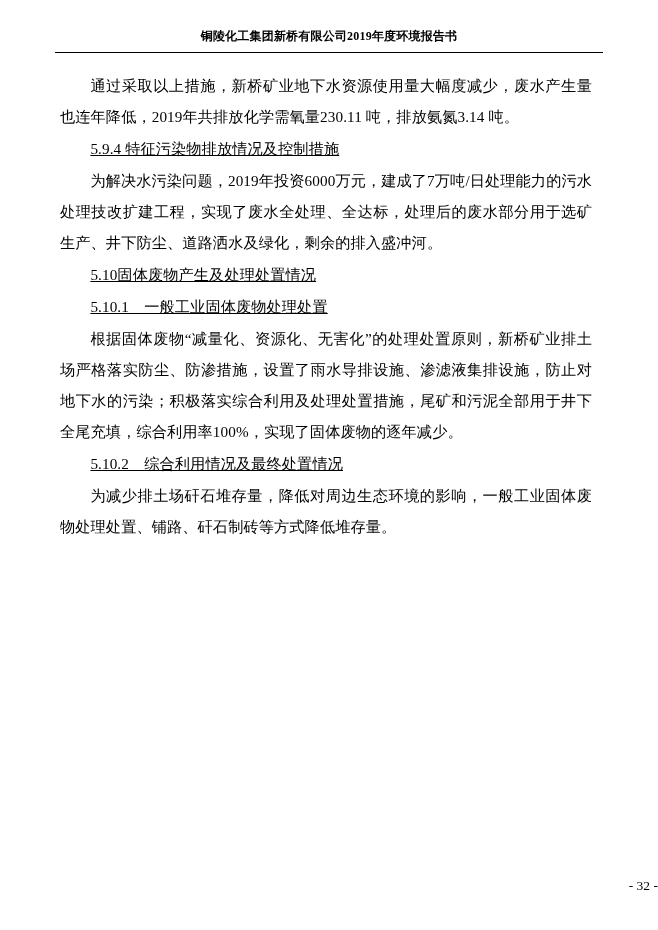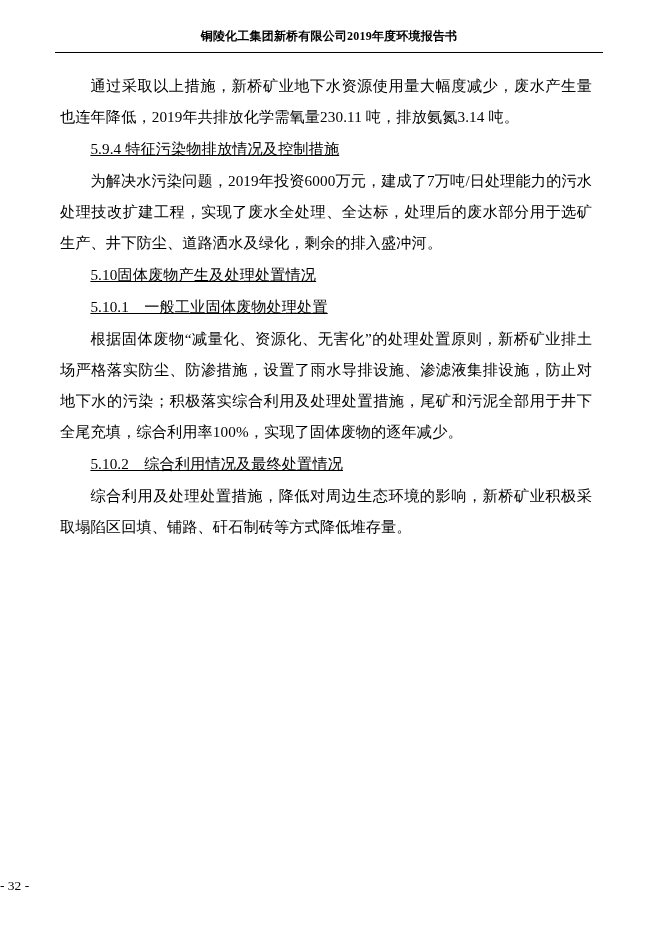--- a/index.html
+++ b/index.html
@@ -59,39 +59,39 @@
     line-height: 31px;
     text-indent: 2em;
     letter-spacing: 0.1px;
     text-decoration: underline;
   }
   .footer {
     position: absolute;
     bottom: 36px;
     left: 0;
     right: 0;
-    text-align: left;
+    text-align: right;
     font-size: 13.5px;
     font-family: "Liberation Serif", "DejaVu Serif", serif;
   }
 </style>
 </head>
 <body>
 
 <div class="page">
 
   <div class="header">铜陵化工集团新桥有限公司2019年度环境报告书</div>
   <div class="header-rule"></div>
 
   <div class="content">
     <p class="para">通过采取以上措施，新桥矿业地下水资源使用量大幅度减少，废水产生量也连年降低，2019年共排放化学需氧量230.11 吨，排放氨氮3.14 吨。</p>
     <p class="heading">5.9.4 特征污染物排放情况及控制措施</p>
     <p class="para">为解决水污染问题，2019年投资6000万元，建成了7万吨/日处理能力的污水处理技改扩建工程，实现了废水全处理、全达标，处理后的废水部分用于选矿生产、井下防尘、道路洒水及绿化，剩余的排入盛冲河。</p>
     <p class="heading">5.10固体废物产生及处理处置情况</p>
     <p class="heading">5.10.1　一般工业固体废物处理处置</p>
     <p class="para">根据固体废物“减量化、资源化、无害化”的处理处置原则，新桥矿业排土场严格落实防尘、防渗措施，设置了雨水导排设施、渗滤液集排设施，防止对地下水的污染；积极落实综合利用及处理处置措施，尾矿和污泥全部用于井下全尾充填，综合利用率100%，实现了固体废物的逐年减少。</p>
     <p class="heading">5.10.2　综合利用情况及最终处置情况</p>
-    <p class="para">综合利用及处理处置措施，降低对周边生态环境的影响，新桥矿业积极采取塌陷区回填、铺路、矸石制砖等方式降低堆存量。</p>
+    <p class="para">为减少排土场矸石堆存量，降低对周边生态环境的影响，一般工业固体废物处理处置、铺路、矸石制砖等方式降低堆存量。</p>
   </div>
 
   <div class="footer">- 32 -</div>
 
 </div>
 
 </body></html>

